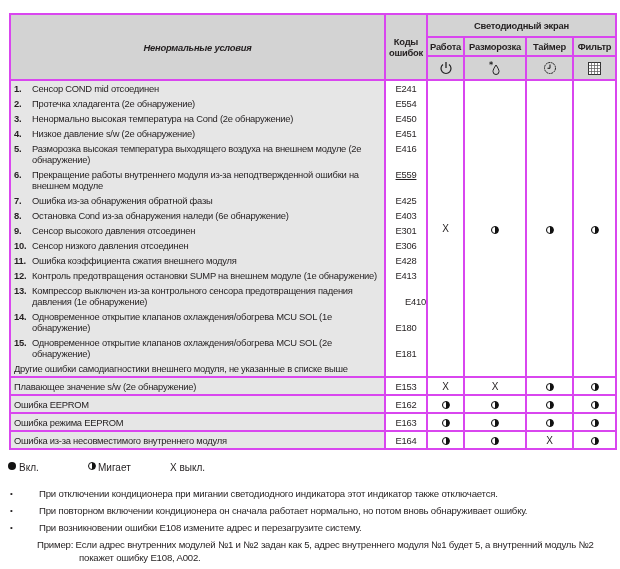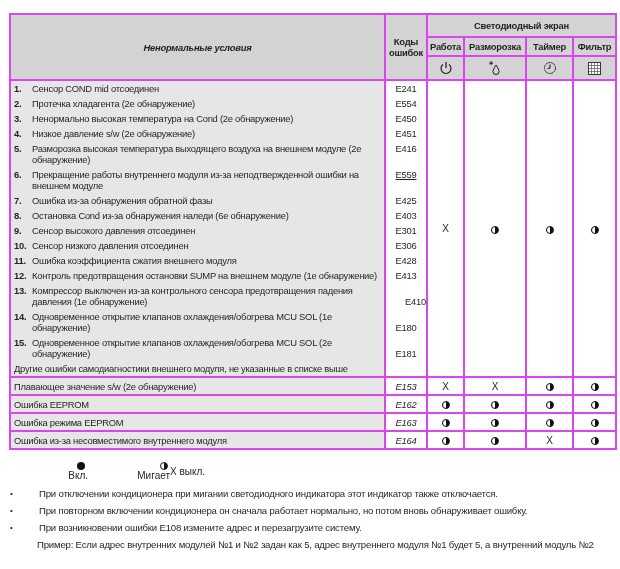--- a/index.html
+++ b/index.html
@@ -17,28 +17,28 @@
   .desc { background: #e6e6e6; text-align: left; vertical-align: top; }
   .code { text-align: center; vertical-align: top; background: #fff; margin-top: 22px; }
   .mark { text-align: center; vertical-align: middle; background: #fff; }
   .item { display: flex; line-height: 11px; padding: 2px 0 2px 3px; }
   .item .num { width: 18px; flex: 0 0 18px; font-weight: bold; }
   .item .txt { flex: 1; }
   .item.other { padding-left: 3px; }
   .codes-stack .c { line-height: 11px; padding: 2px 0; text-align: center; }
   .simple-row td { height: 16px; }
   .simple-row .desc { vertical-align: middle; padding-left: 3px; }
-  .simple-row .code { vertical-align: middle; font-style: italic; }
+  .simple-row .code { vertical-align: middle; }
   .half { display: inline-block; width: 8px; height: 8px; border-radius: 50%; border: 1.2px solid #111;
           background: linear-gradient(to right, #fff 50%, #111 50%); box-sizing: border-box; vertical-align: middle; }
   .xmark { font-size: 10px; }
   .ico svg { display: block; margin: 0 auto; }
   .legend { position: absolute; top: 462px; left: 8px; font-size: 10px; display: flex; align-items: center; }
   .legend .full { display: inline-block; width: 8px; height: 8px; border-radius: 50%; background: #111; margin-right: 3px; }
-  .legend .lg { display: flex; align-items: flex-end; flex-direction: column; }
+  .legend .lg { display: flex; align-items: flex-start; }
   .notes { position: absolute; top: 485px; left: 8px; width: 610px; font-size: 9.6px; letter-spacing: -0.2px; }
   .note { display: flex; height: 17px; align-items: center; }
   .note .b { width: 29px; text-align: left; padding-left: 2px; font-size: 8px; }
   .example { padding-left: 29px; font-size: 9.6px; line-height: 13px; }
   .example .cont { padding-left: 42px; }
 </style>
 </head>
 <body>
 
 <table class="tbl">
@@ -234,14 +234,15 @@
   <div class="note">
     <span class="b">•</span>
     <span>При повторном включении кондиционера он сначала работает нормально, но потом вновь обнаруживает ошибку.</span>
   </div>
   <div class="note">
     <span class="b">•</span>
     <span>При возникновении ошибки E108 измените адрес и перезагрузите систему.</span>
   </div>
   <div class="example" style="margin-top:2px">
     <div>Пример: Если адрес внутренних модулей №1 и №2 задан как 5, адрес внутреннего модуля №1 будет 5, а внутренний модуль №2</div>
+    <div class="cont">покажет ошибку E108, A002.</div>
   </div>
 </div>
 
 </body></html>

